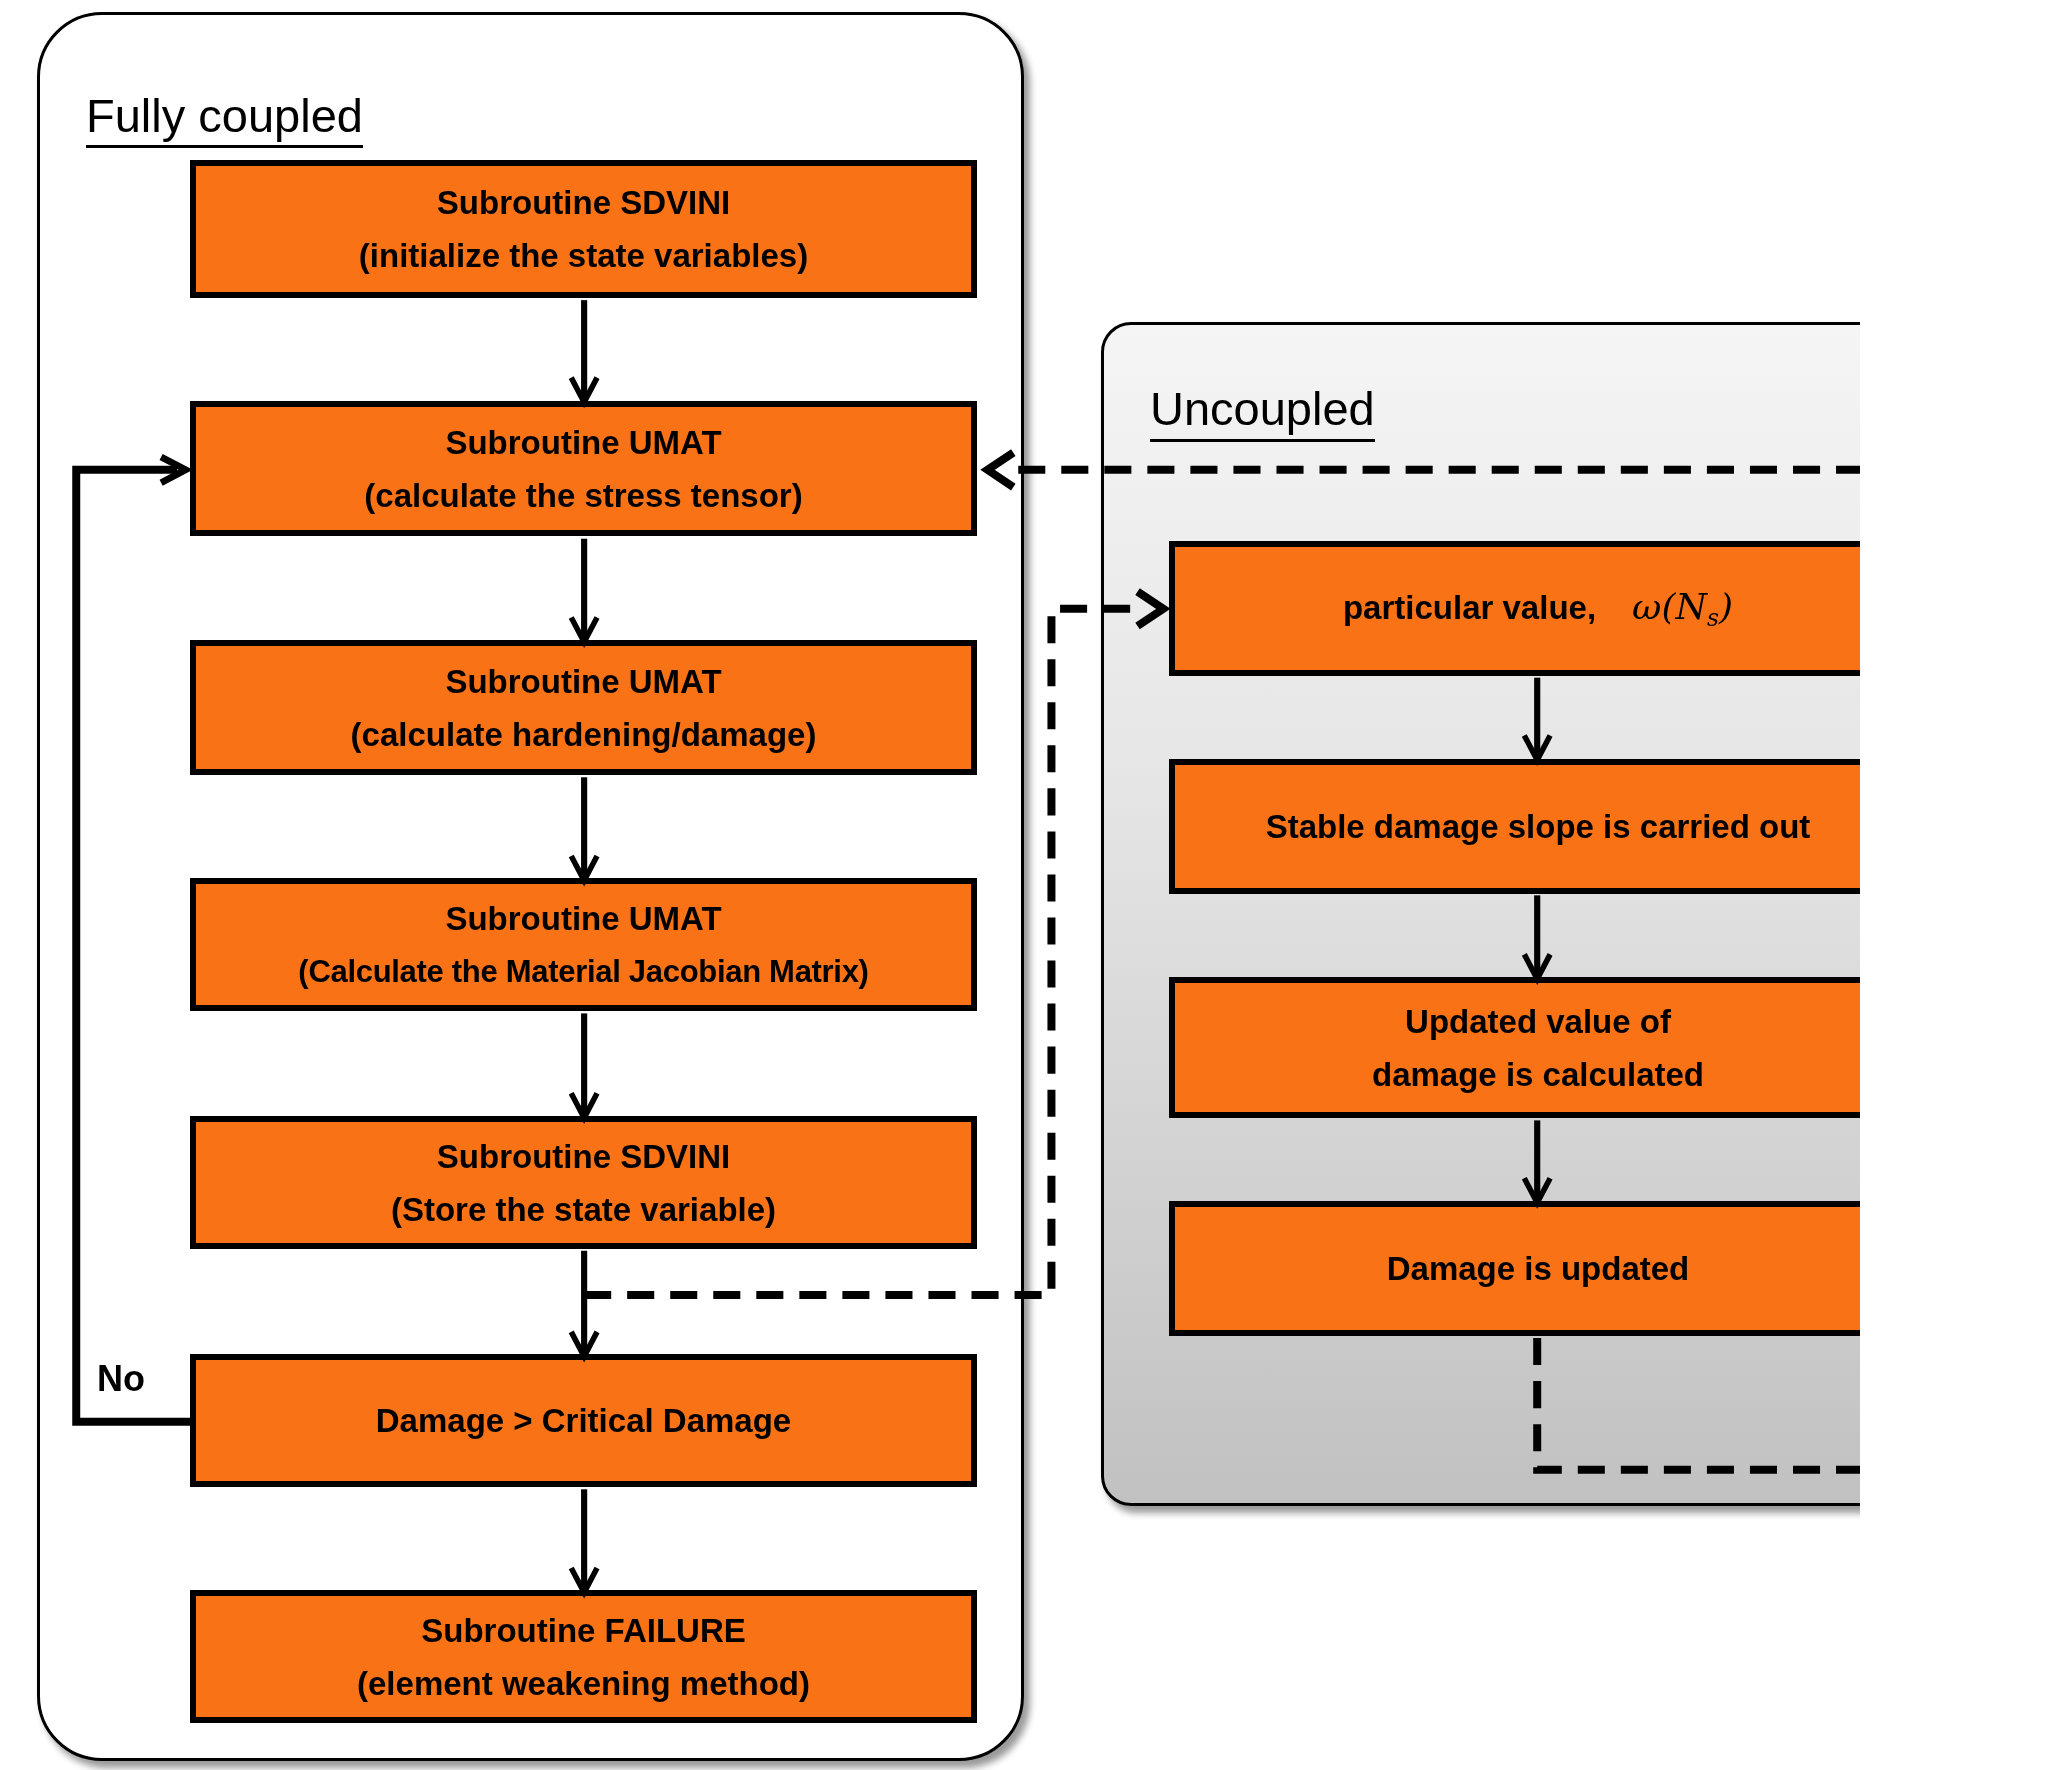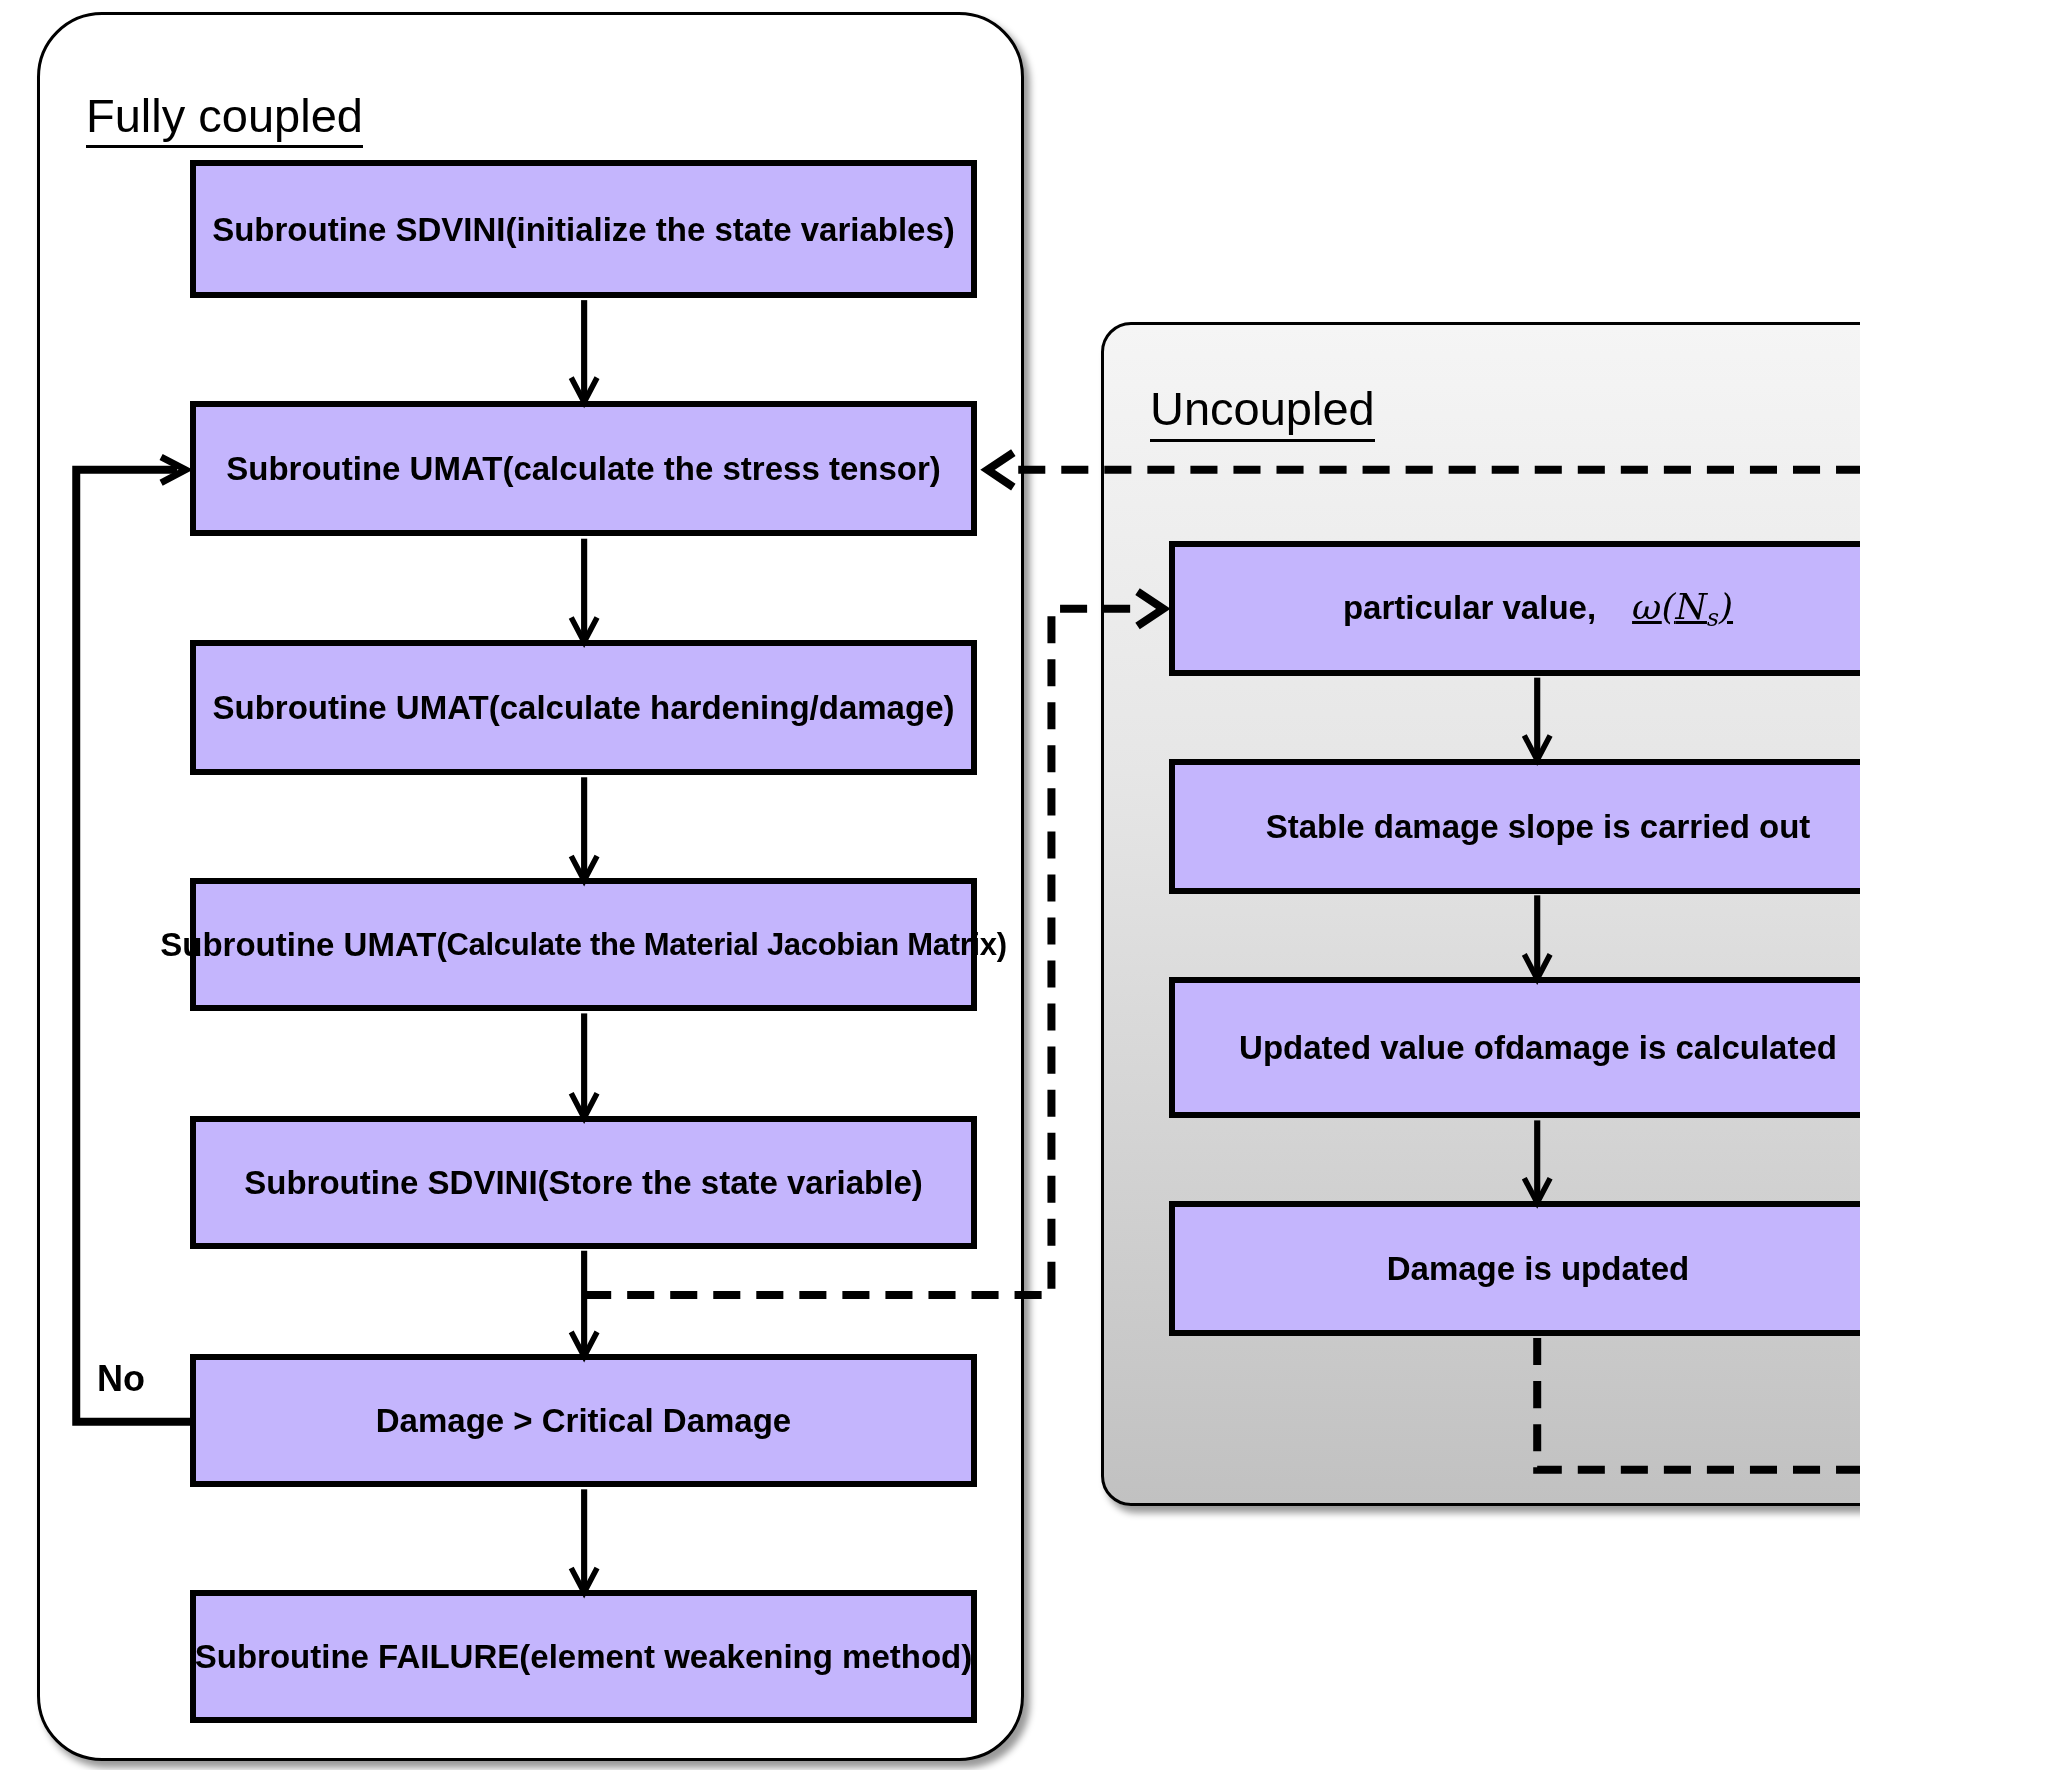--- a/index.html
+++ b/index.html
@@ -41,23 +41,24 @@
     font-size: 47px;
     font-weight: normal;
     line-height: 52px;
     border-bottom: 3.7px solid #000;
     padding-bottom: 3.7px;
     white-space: nowrap;
   }
   .flow-box {
     position: absolute;
     box-sizing: border-box;
-    background: #c4b5fd;
+    background: #f97316;
     border: 6.1px solid #000;
     display: flex;
+    flex-direction: column;
     align-items: center;
     justify-content: center;
     text-align: center;
     font-weight: bold;
     font-size: 33px;
     line-height: 53px;
   }
   .flow-box .line { white-space: nowrap; }
   .flow-box .line:empty { display: none; }
   .flow-box .line.small { font-size: 31px; letter-spacing: -0.3px; }
@@ -66,21 +67,20 @@
     align-items: baseline;
     justify-content: flex-start;
     white-space: nowrap;
   }
   .formula {
     font-family: "DejaVu Serif", serif;
     font-style: italic;
     font-size: 36px;
     margin-left: 36px;
     font-weight: normal;
-    text-decoration: underline;
   }
   .formula .sub {
     font-size: 23.4px;
     position: relative;
     bottom: -7.4px;
   }
   .no-label {
     position: absolute;
     font-size: 36px;
     font-weight: bold;

